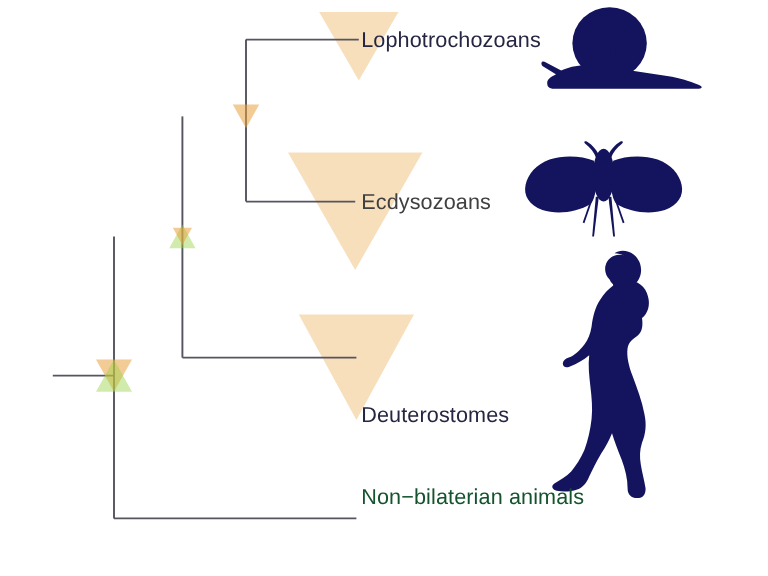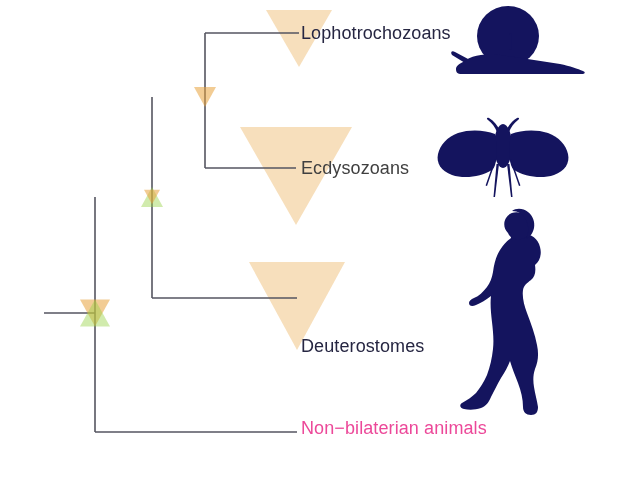--- a/index.html
+++ b/index.html
@@ -145,15 +145,15 @@
                  C529,233 529,226 526,220
                  C523,214 518,211 512,211 Z"></path>
       </g>
 
     </g>
   </svg>
 
   <div class="tip-label" id="label-lophotrochozoans" style="left: 301px; top: 24px; color: rgb(38, 38, 66);">Lophotrochozoans</div>
   <div class="tip-label" id="label-ecdysozoans" style="left: 301px; top: 159px; color: #404040;">Ecdysozoans</div>
   <div class="tip-label" id="label-deuterostomes" style="left: 301px; top: 289px; color: rgb(38, 38, 66); margin-top: 48px;">Deuterostomes</div>
-  <div class="tip-label" id="label-non-bilaterian-animals" style="left: 301px; top: 419px; color: #ec4899;">Non−bilaterian animals</div>
+  <div class="tip-label" id="label-non-bilaterian-animals" style="left: 301px; top: 405px; color: #14532d;">Non−bilaterian animals</div>
 
 </div>
 
 </body></html>

